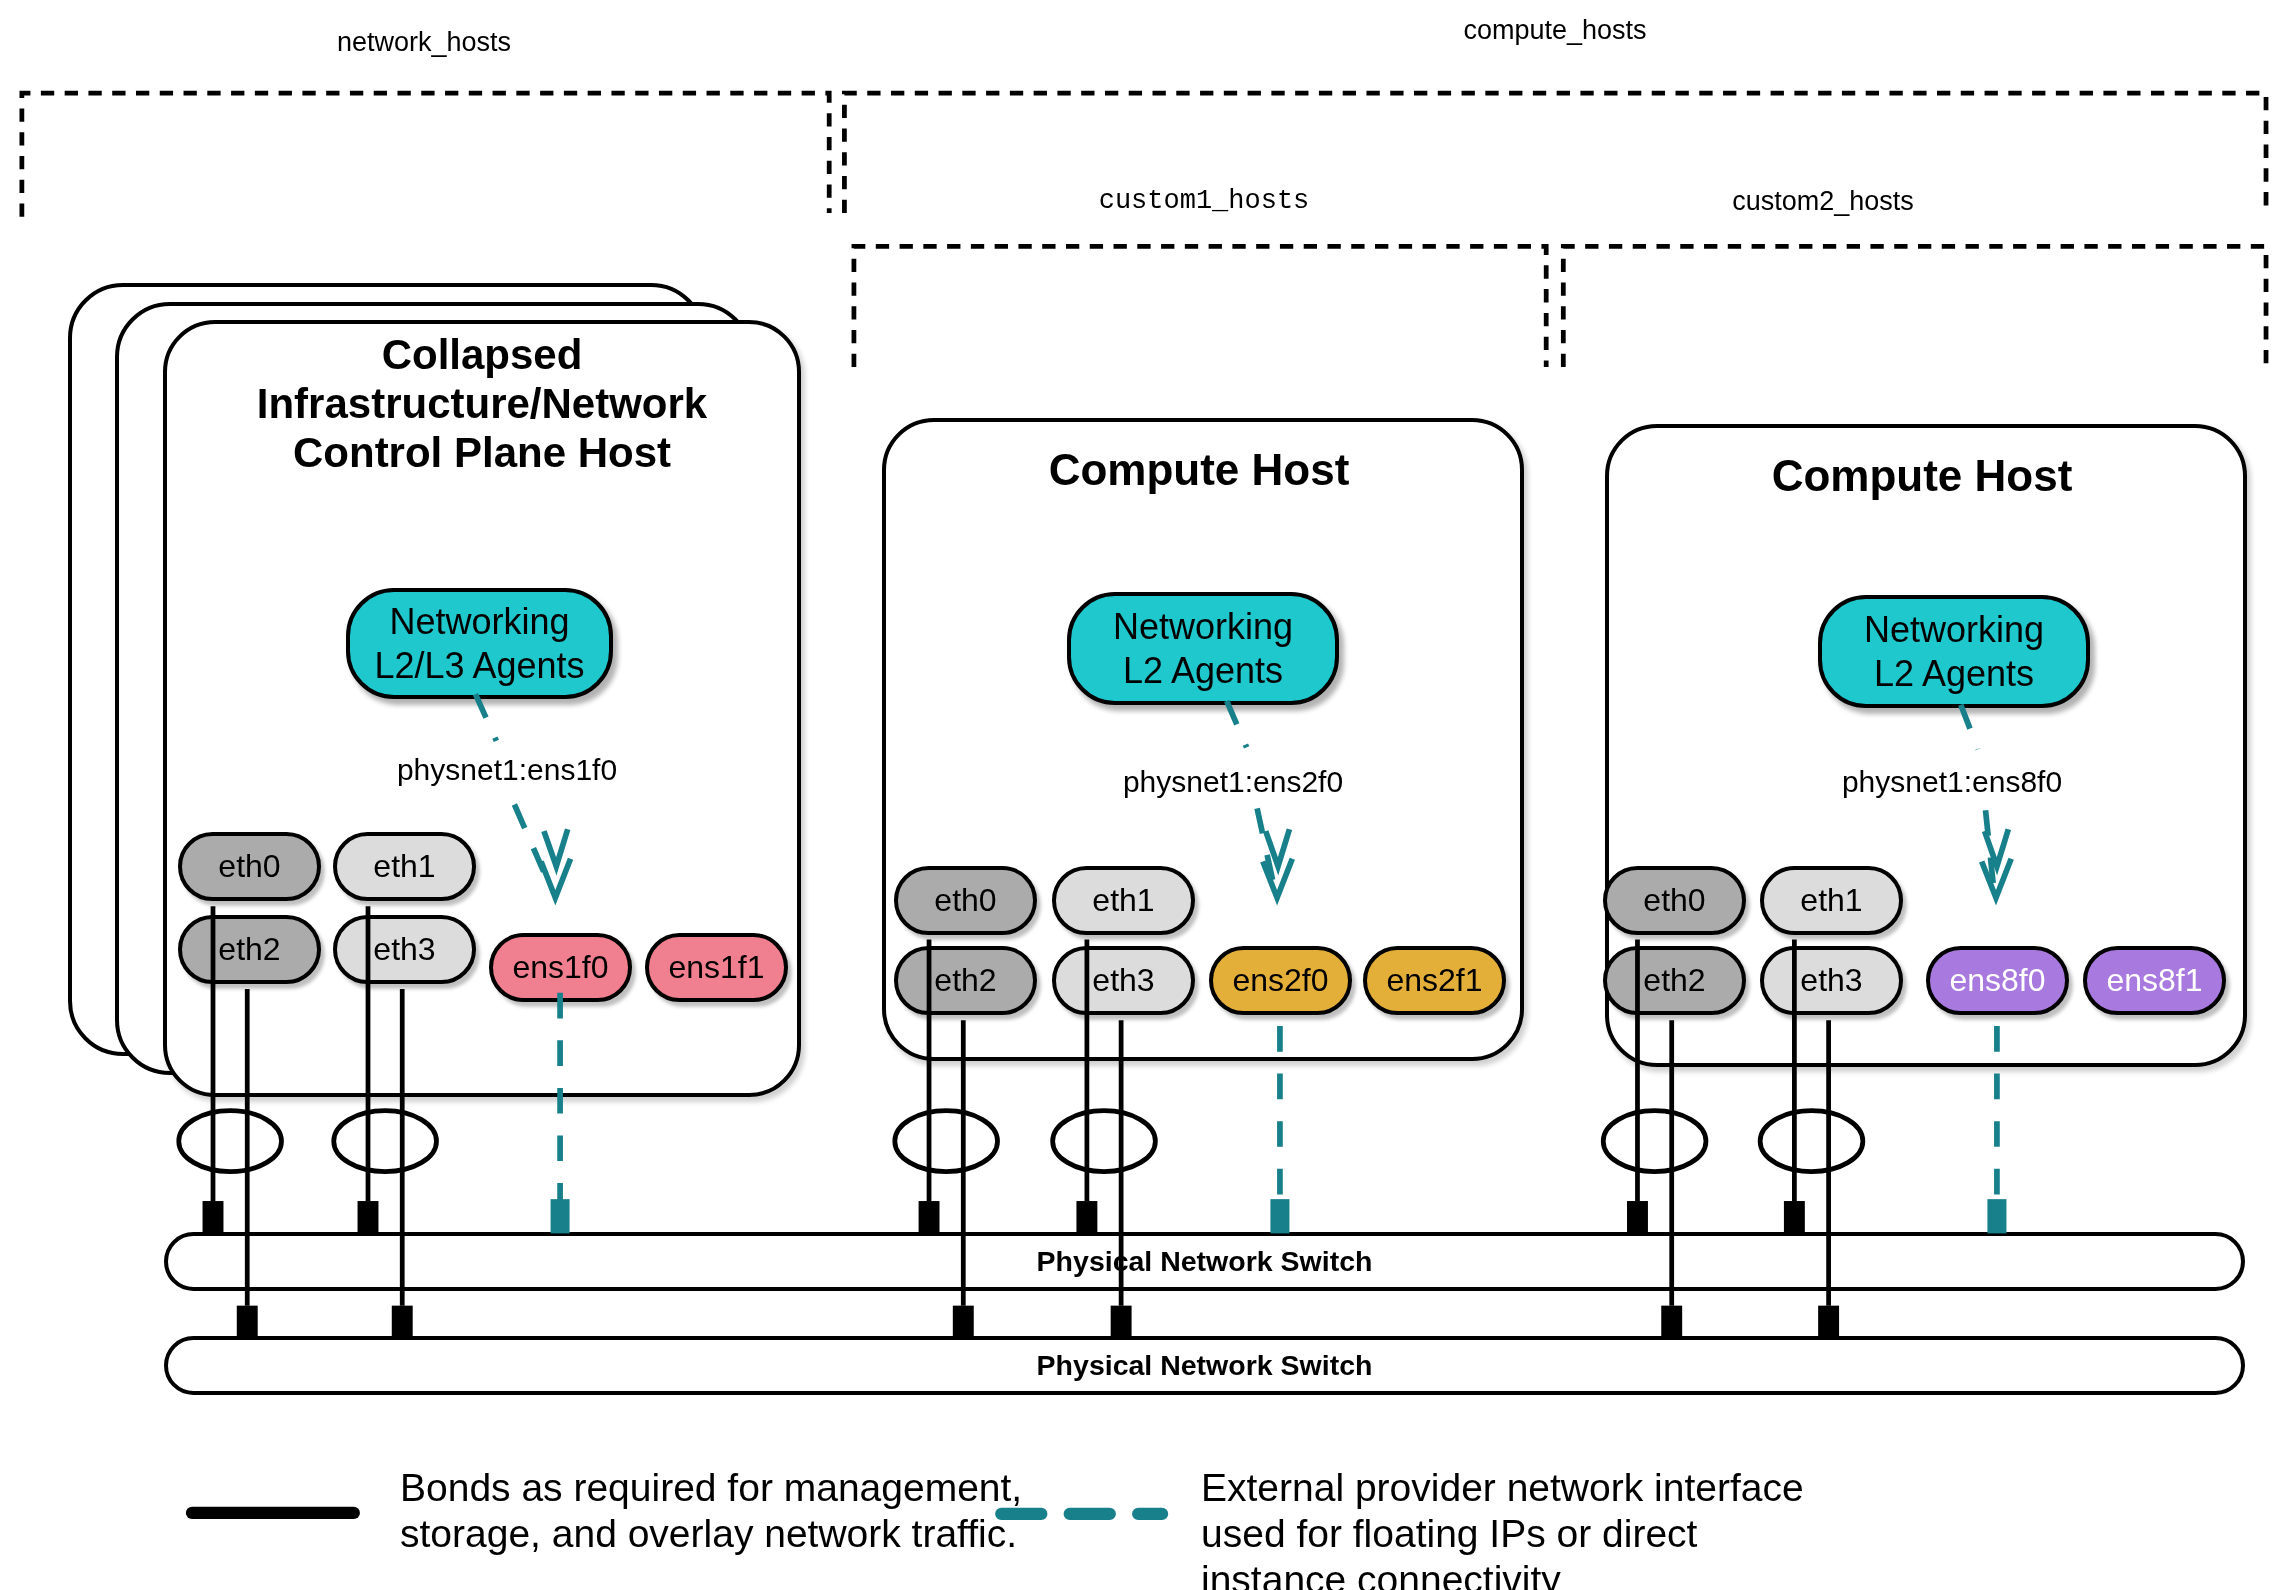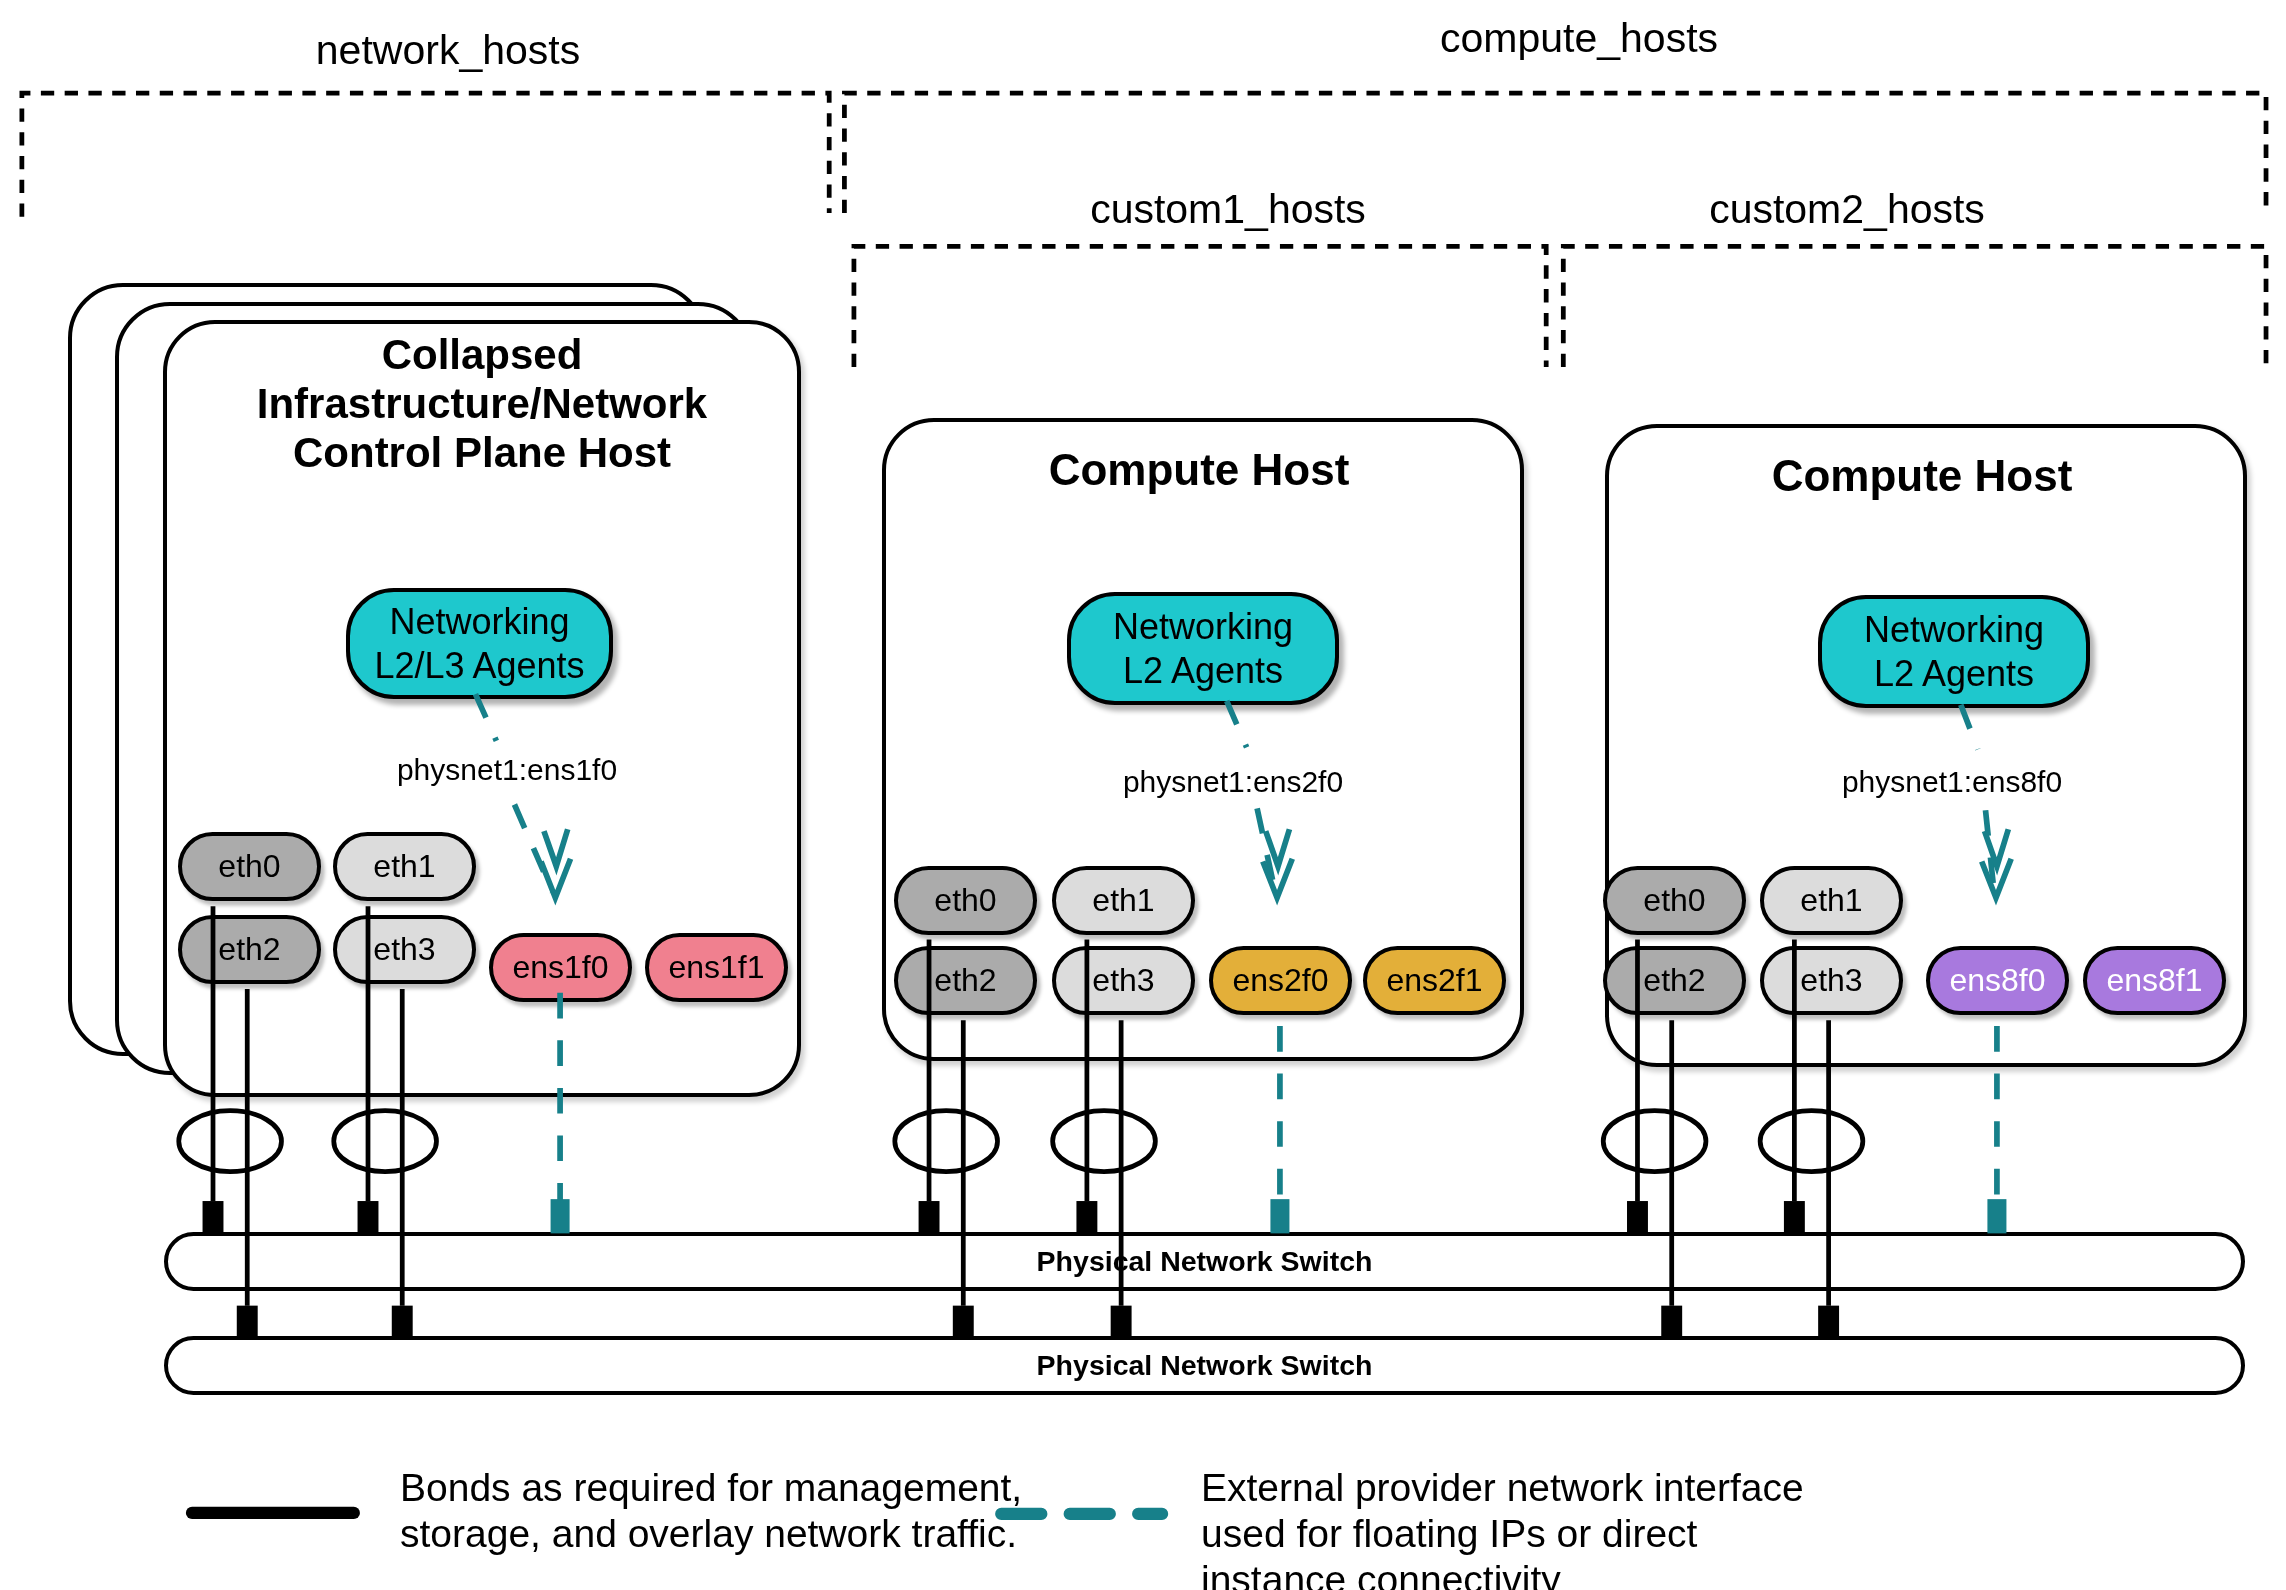--- a/index.html
+++ b/index.html
@@ -2,21 +2,21 @@
 <html style="font-size:15px"><head>
 <meta charset="utf-8">
 <style>
   html,body{margin:0;padding:0;background:#fff;}
   #canvas{
     position:relative;width:2286px;height:1590px;background:#fff;overflow:hidden;
     font-family:"Liberation Sans", sans-serif;color:#000;
   }
   .abs{position:absolute;}
   .center-text{display:flex;align-items:center;justify-content:center;text-align:center;}
-  .group-label{font-size:41px;font-weight:400;white-space:nowrap;transform:translateX(-50%);margin-left:24px;}
+  .group-label{font-size:27px;font-weight:400;white-space:nowrap;transform:translateX(-50%);}
   .host-card{
     background:#fff;border:4.8px solid #000;border-radius:55px;
   }
   .host-box{
     background:#fff;border:4.8px solid #000;border-radius:52px;
     box-shadow:3.8px 4.8px 5.7px rgba(0,0,0,0.18);
   }
   .host-title{font-weight:bold;white-space:pre-line;text-align:center;transform:translateX(-50%);}
   .title-3line{font-size:42px;line-height:49px;}
   .title-1line{font-size:44px;line-height:49px;text-align:right;}
@@ -45,21 +45,21 @@
   .legend-text{font-size:39px;line-height:46px;white-space:pre-line;}
   svg.overlay{position:absolute;left:0;top:0;pointer-events:none;}
 </style>
 </head>
 <body>
 
 <div id="canvas">
 
   <div class="abs group-label" style="left:424px;top:27px;">network_hosts</div>
   <div class="abs group-label" style="left:1555px;top:15px;">compute_hosts</div>
-  <div class="abs group-label" style="left:1204px;top:186px;">custom1_hosts</div>
+  <div class="abs group-label" style="left:1204px;top:186px;font-family:Liberation Mono, monospace;">custom1_hosts</div>
   <div class="abs group-label" style="left:1823px;top:186px;">custom2_hosts</div>
 
   <div class="abs host-card" style="left:68px;top:283px;width:630px;height:765px;"></div>
   <div class="abs host-card" style="left:115px;top:302px;width:630px;height:765px;"></div>
   <div class="abs host-box" style="left:163px;top:320px;width:630px;height:769px;"></div>
   <div class="abs host-title title-3line" style="left:482px;top:330px;">Collapsed
 Infrastructure/Network
 Control Plane Host</div>
   <div class="abs agent-box center-text" style="left:346px;top:588px;width:259px;height:103px;">Networking
 L2/L3 Agents</div>

